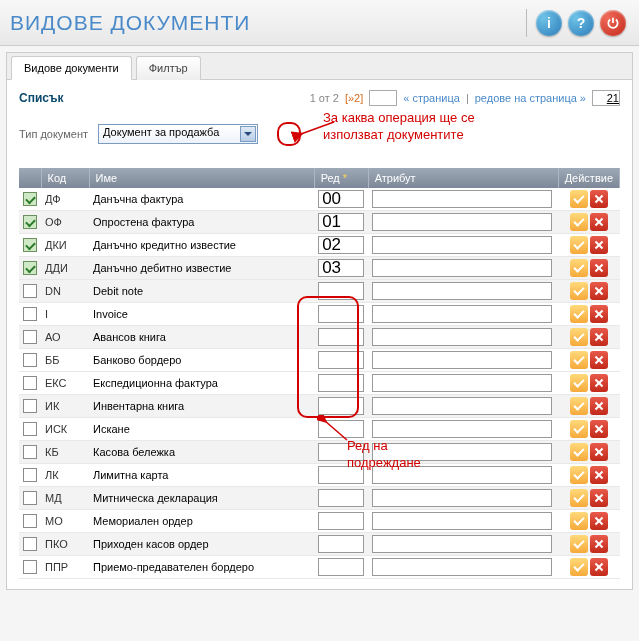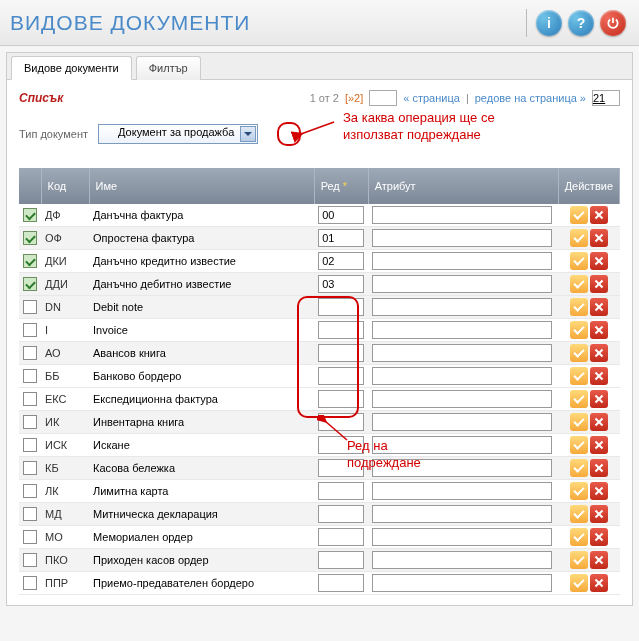--- a/index.html
+++ b/index.html
@@ -29,48 +29,48 @@
   .tab-strip { display:flex; border-bottom:1px solid #ccc; background:#eee; }
   .tab {
     padding:5px 12px; background:linear-gradient(#fff,#eee); border:1px solid #ccc;
     border-bottom:none; margin:3px 0 -1px 4px; font-size:11px; color:#444; cursor:pointer;
     border-radius:3px 3px 0 0;
   }
   .tab.active { background:#fff; border-bottom:1px solid #fff; color:#000; }
 
   .content { padding:10px 12px; }
   .list-header { display:flex; align-items:center; margin-bottom:12px; }
-  .list-title { color:#b91c1c; font-weight:bold; font-size:12px; flex:1; font-style:italic;}
+  .list-title { color:#0c4a6e; font-weight:bold; font-size:12px; flex:1; }
   .pager { display:flex; align-items:center; gap:6px; color:#888; font-size:11px; }
   .pager .pg-text { color:#888;text-align:center; }
   .pager .next { color:#d66a1e; cursor:pointer; }
-  .pager input { width:28px; height:16px; border:1px solid #aaa; text-align:left; font-size:11px;text-decoration:underline; }
+  .pager input { width:28px; height:16px; border:1px solid #aaa; text-align:right; font-size:11px;text-decoration:underline; }
   .pager .link { color:#4a8ac9; cursor:pointer; }
 
   .type-row { display:flex; align-items:center; gap:10px; margin:18px 0 10px 0; position:relative; }
   .type-label { color:#666; }
   .type-select {
     width:160px; height:20px; border:1px solid #7a9ac0; background:linear-gradient(#fff,#eef3fa);
-    font-size:11px; padding:1px 19px; position:relative; cursor:pointer;
+    font-size:11px; padding:1px 4px; position:relative; cursor:pointer;
   }
   .type-select-arrow {
     position:absolute; right:1px; top:1px; width:16px; height:16px;
     background:linear-gradient(#dfeaf6,#b8cde6); border:1px solid #7a9ac0;
     display:flex; align-items:center; justify-content:center;
   }
   .type-select-arrow::after { content:""; border:4px solid transparent; border-top-color:#2a4a7a; margin-top:3px; }
 
   .annot { position:absolute; color:#d20000; font-size:13px; pointer-events:none; }
-  .annot1 { left:324px; top:-14px; width:220px; line-height:1.3; }
+  .annot1 { left:304px; top:-14px; width:220px; line-height:1.3; }
   .arrow-svg { position:absolute; pointer-events:none; }
 
   table.grid { width:100%; border-collapse:collapse; margin-top:24px; }
   .grid th {
     background:linear-gradient(#9ea9b7,#7c8897); color:#fff; font-weight:normal;
-    font-size:11px; text-align:left; padding:12px 6px; border-right:1px solid #adb6c2;
+    font-size:11px; text-align:left; padding:4px 6px; border-right:1px solid #adb6c2;
   }
   .grid th .star { color:#ffd54a; }
   .grid td { padding:2px 4px; border-bottom:1px solid #e8e8e8; background:#fff; vertical-align:middle; height:22px; }
   .grid tr.alt td { background:#f3f3f3; }
   .grid td.chk { width:22px; text-align:center; }
   .grid td.code { width:48px; color:#333; }
   .grid td.red  { width:54px; }
   .grid td.attr { width:190px; }
   .grid td.act  { width:56px; text-align:center; }
 
@@ -79,21 +79,21 @@
     vertical-align:middle; position:relative; cursor:pointer;
   }
   .chkbox.blank { border-color:#8a8a8a; }
   .chkbox.checked { background:#cfe8c6; }
   .chkbox.checked::after {
     content:""; position:absolute; left:2px; top:3px; width:7px; height:4px;
     border-left:2px solid #2a7a2a; border-bottom:2px solid #2a7a2a; transform:rotate(-45deg);
   }
 
   input.cell {
-    width:46px; height:18px; border:1px solid #999; font-size:11px; padding:1px 3px;
+    width:46px; height:18px; border:1px solid #999; font-size:17px; padding:1px 3px;
   }
   input.cell.attr { width:180px; }
 
   .act-btn {
     display:inline-block; width:18px; height:18px; border-radius:3px; margin:0 1px;
     vertical-align:middle; cursor:pointer; position:relative;
   }
   .act-edit { background:linear-gradient(#ffd97a,#f6a93a); }
   .act-edit::after {
     content:""; position:absolute; left:4px; top:5px; width:8px; height:4px;
@@ -153,21 +153,21 @@
 
     <div class="type-row">
       <span class="type-label">Тип документ</span>
       <div class="type-select">
         <span>Документ за продажба</span>
         <span class="type-select-arrow"></span>
       </div>
       <div class="red-round-box sel-highlight"></div>
       <div class="annot annot1">
         <div>За каква операция ще се</div>
-        <div>използват подреждане</div>
+        <div>използват документите</div>
       </div>
       <svg class="arrow-svg" style="left:270px; top:-8px;" width="50" height="30">
         <defs>
             <marker id="ah1" markerWidth="8" markerHeight="8" refX="2" refY="4" orient="auto">
               <path d="M8,0 L0,4 L8,8 Z" fill="#d20000"></path>
             </marker>
           </defs>
         <line x1="45" y1="6" x2="12" y2="18" stroke="#d20000" stroke-width="1.5" marker-end="url(#ah1)"></line>
       </svg>
     </div>

